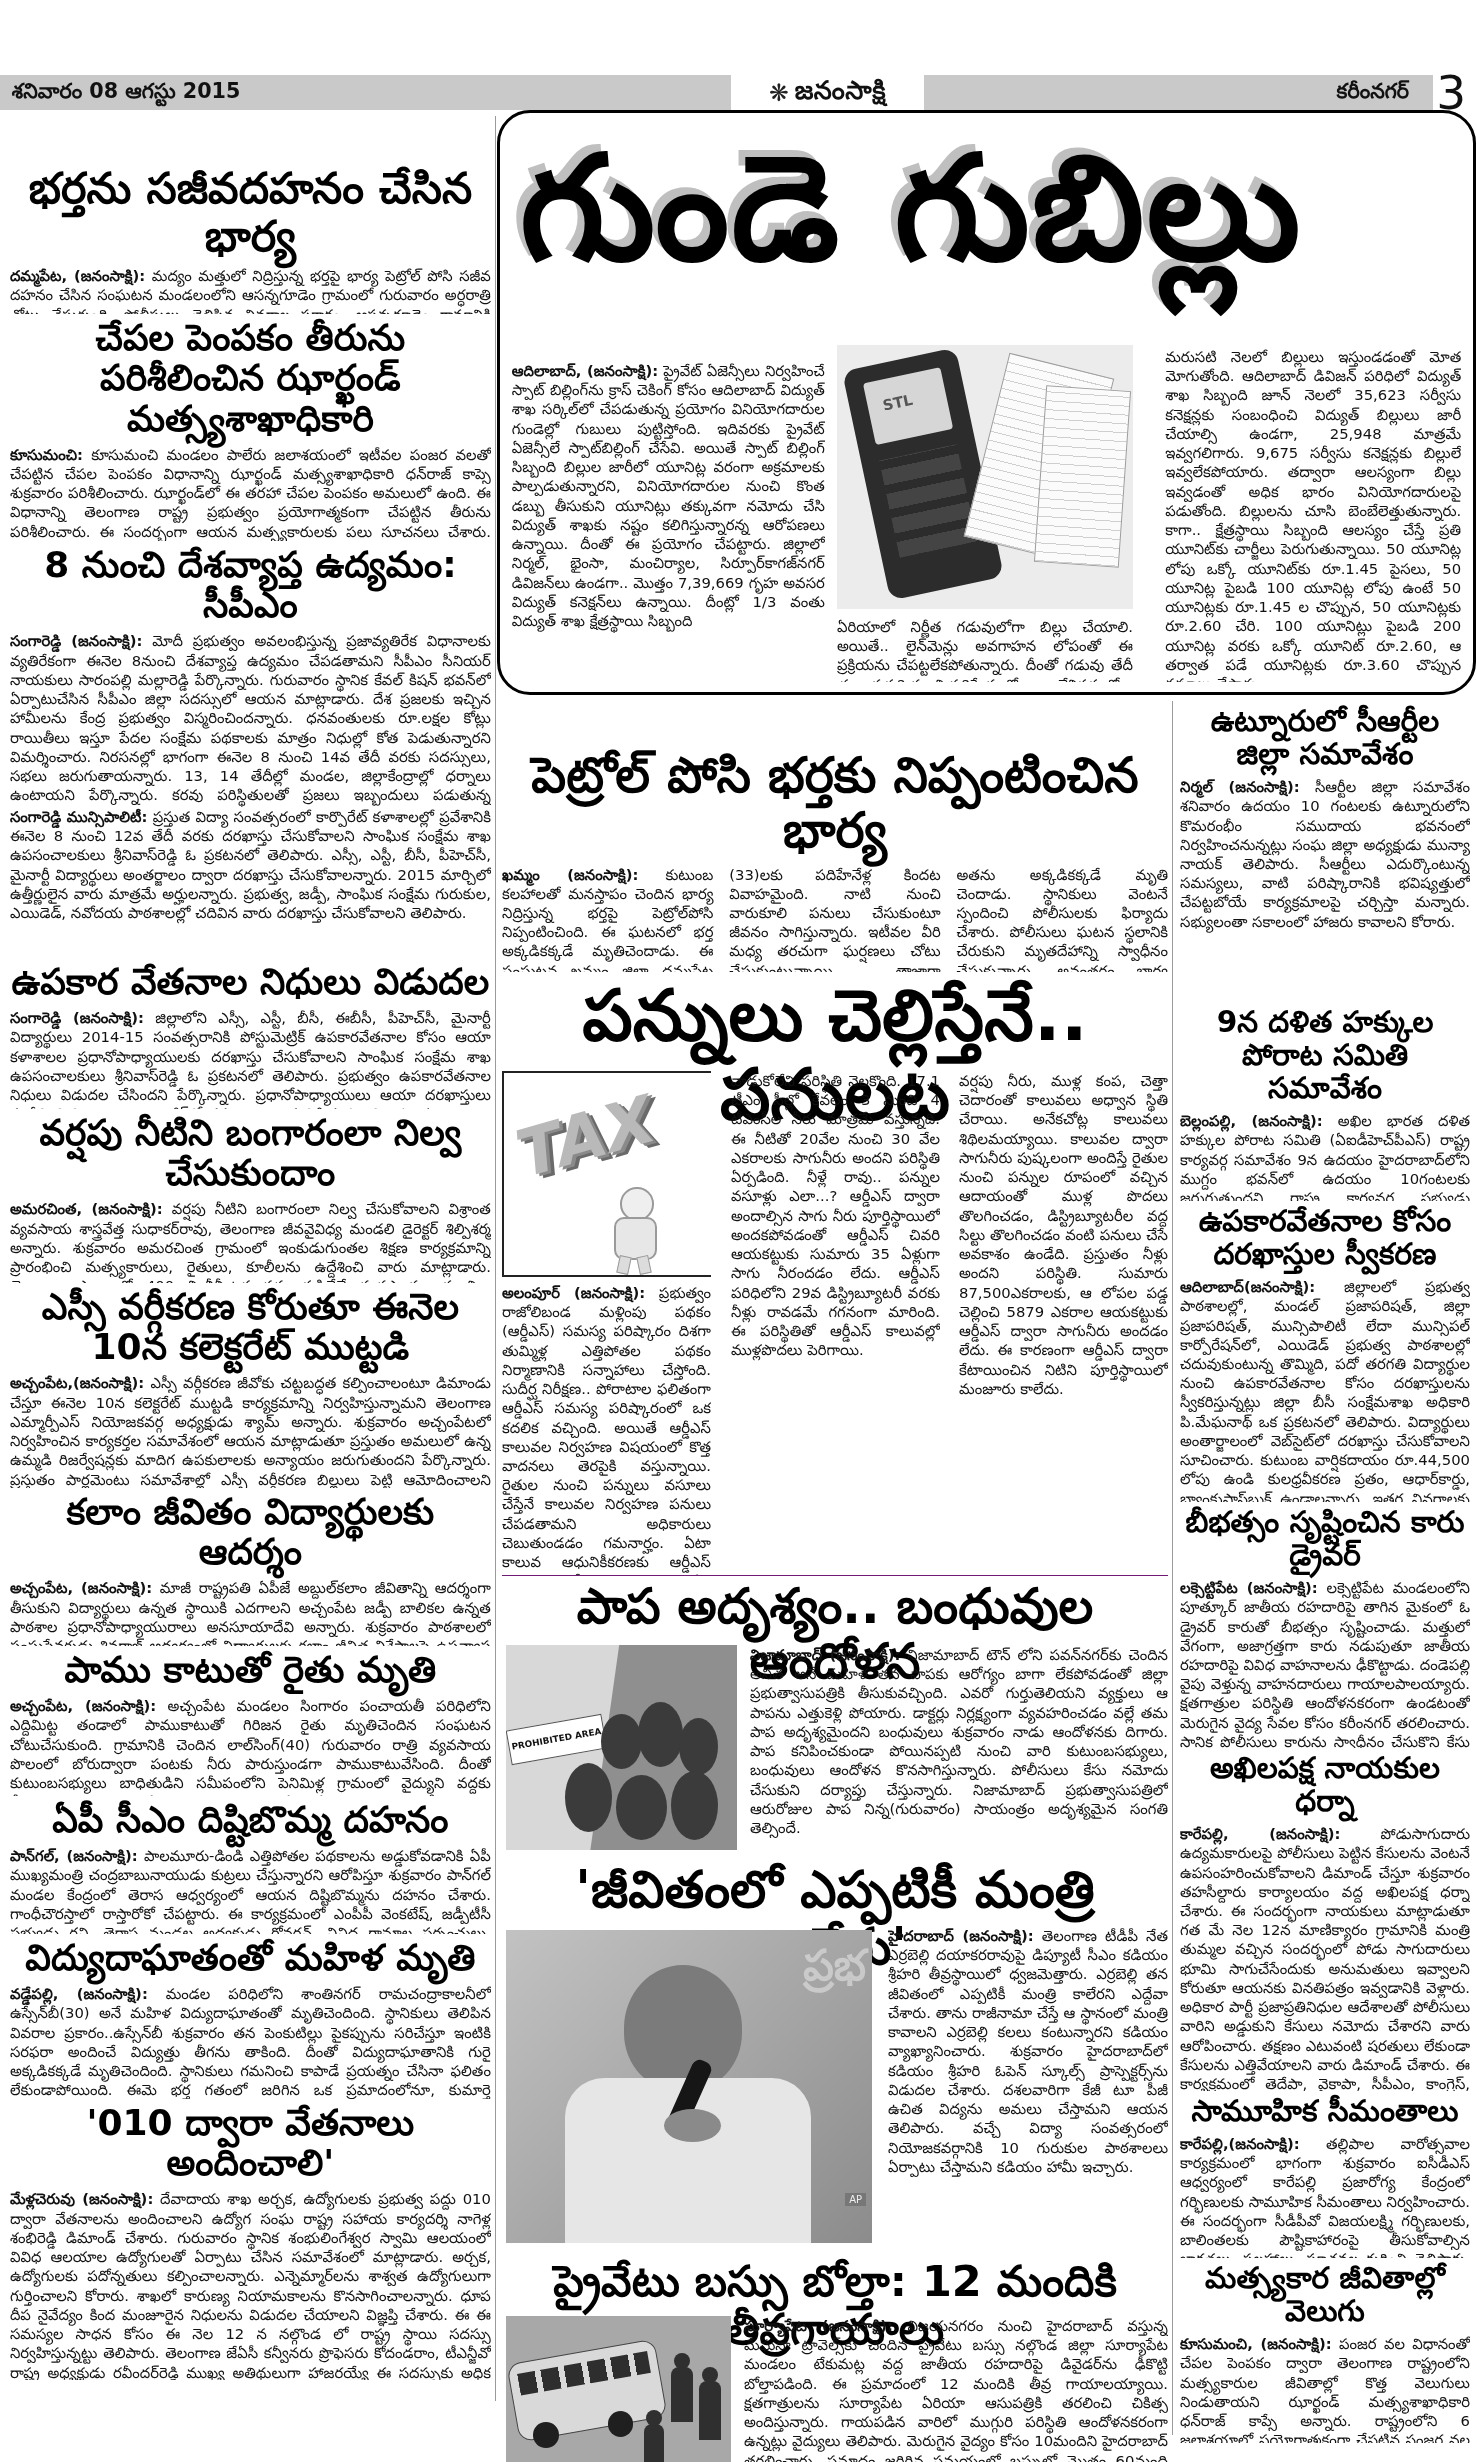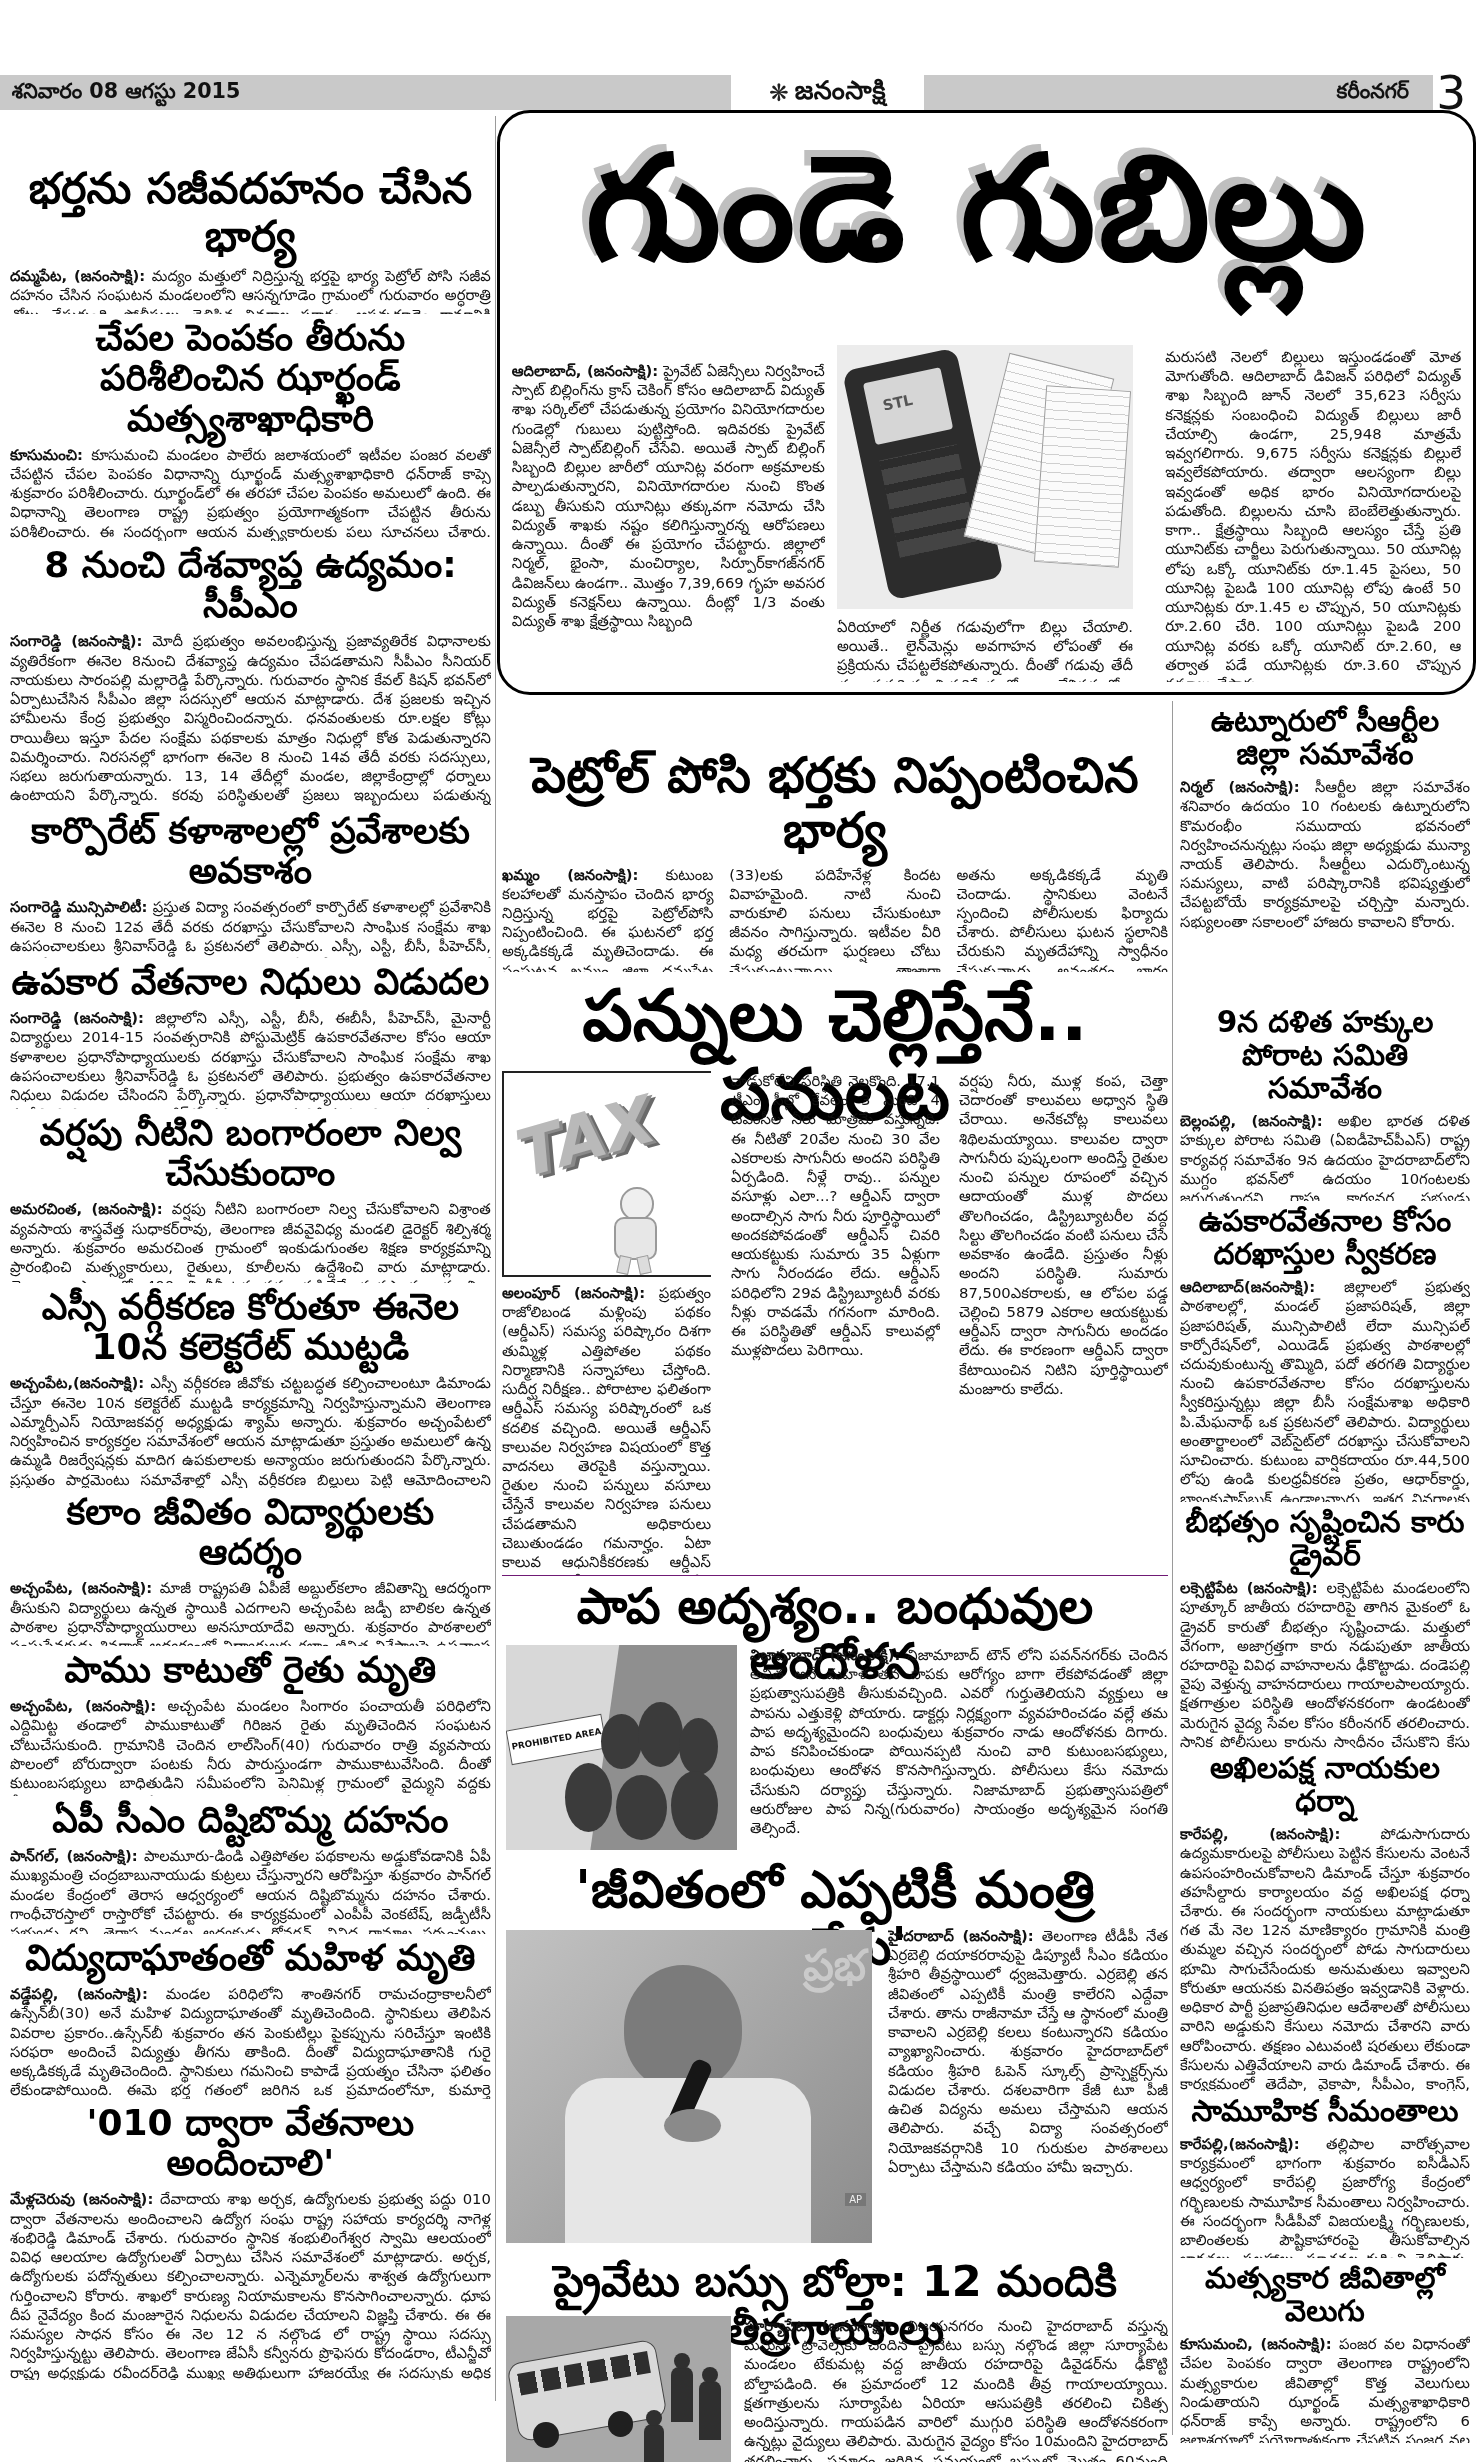--- a/index.html
+++ b/index.html
@@ -34,21 +34,21 @@
   .lcol .art:nth-of-type(6){height:174px}
   .lcol .art:nth-of-type(7){height:205px}
   .lcol .art:nth-of-type(8){height:158px}
   .lcol .art:nth-of-type(9){height:150px}
   .lcol .art:nth-of-type(10){height:138px}
   .lcol .art:nth-of-type(11){height:165px}
   .lcol .art:nth-of-type(12){height:281px}
   
   .leadbox{position:absolute;left:497px;top:110px;width:973px;height:579px;
            border:3px solid #000;border-radius:33px;background:#fff;}
-  .leadhead{position:absolute;left:19.7px;right:39px;top:3.9px;text-align:center;
+  .leadhead{position:absolute;left:19.7px;right:39px;top:3.9px;text-align:left;
             font-size:146px;font-weight:900;letter-spacing:2px;line-height:1.25;
             color:#000;text-shadow:-6.9px -6.9px 0 #bfbfbf;white-space:nowrap;}
   .leadc1{position:absolute;left:11.8px;top:248px;width:313px;bottom:14px;overflow:hidden;}
   .leadc2{position:absolute;left:337px;top:504px;width:296px;bottom:9.9px;overflow:hidden;}
   .leadc3{position:absolute;right:11.8px;top:234px;width:296px;bottom:9.9px;overflow:hidden;}
   
   .leadphoto{position:absolute;left:337px;top:232px;width:296px;height:264px;background:#ececec;overflow:hidden;}
   .device{position:absolute;left:27.6px;top:11.8px;width:116px;height:234px;background:#2c2c2c;border-radius:13.8px;
           transform:rotate(-12deg);}
   .device .scr{position:absolute;left:17.7px;top:15.8px;width:79px;height:63px;background:#d6d6d6;border-radius:3.9px;}
@@ -172,21 +172,20 @@
     </div>
     <div class="art">
       <h2>చేపల పెంపకం తీరును పరిశీలించిన ఝార్ఖండ్ మత్స్యశాఖాధికారి</h2>
       <div class="body"><b class="dl">కూసుమంచి:</b> <span>కూసుమంచి మండలం పాలేరు జలాశయంలో ఇటీవల పంజర వలతో చేపట్టిన చేపల పెంపకం విధానాన్ని ఝార్ఖండ్ మత్స్యశాఖాధికారి ధన్‌రాజ్ కాప్సె శుక్రవారం పరిశీలించారు. ఝార్ఖండ్‌లో ఈ తరహా చేపల పెంపకం అమలులో ఉంది. ఈ విధానాన్ని తెలంగాణ రాష్ట్ర ప్రభుత్వం ప్రయోగాత్మకంగా చేపట్టిన తీరును పరిశీలించారు. ఈ సందర్భంగా ఆయన మత్స్యకారులకు పలు సూచనలు చేశారు. కార్యక్రమంలో ప్రాజెక్టు మేనేజర్ మురళికృష్ణ, సహాయ సంచాలకులు శ్రీనివాస్, మత్స్యశాఖాధికారి ఆంజనేయ శాస్త్రి తదితరులు పాల్గొన్నారు.</span></div>
     </div>
     <div class="art">
       <h2>8 నుంచి దేశవ్యాప్త ఉద్యమం: సీపీఎం</h2>
       <div class="body"><b class="dl">సంగారెడ్డి (జనంసాక్షి):</b> <span>మోదీ ప్రభుత్వం అవలంభిస్తున్న ప్రజావ్యతిరేక విధానాలకు వ్యతిరేకంగా ఈనెల 8నుంచి దేశవ్యాప్త ఉద్యమం చేపడతామని సీపీఎం సీనియర్ నాయకులు సారంపల్లి మల్లారెడ్డి పేర్కొన్నారు. గురువారం స్థానిక కేవల్ కిషన్ భవన్‌లో ఏర్పాటుచేసిన సీపీఎం జిల్లా సదస్సులో ఆయన మాట్లాడారు. దేశ ప్రజలకు ఇచ్చిన హామీలను కేంద్ర ప్రభుత్వం విస్మరించిందన్నారు. ధనవంతులకు రూ.లక్షల కోట్లు రాయితీలు ఇస్తూ పేదల సంక్షేమ పథకాలకు మాత్రం నిధుల్లో కోత పెడుతున్నారని విమర్శించారు. నిరసనల్లో భాగంగా ఈనెల 8 నుంచి 14వ తేదీ వరకు సదస్సులు, సభలు జరుగుతాయన్నారు. 13, 14 తేదీల్లో మండల, జిల్లాకేంద్రాల్లో ధర్నాలు ఉంటాయని పేర్కొన్నారు. కరవు పరిస్థితులతో ప్రజలు ఇబ్బందులు పడుతున్న తరుణంలో ఉపాధిహామీ పథకానికి నిధులు కుదించటం ఎంతవరకు సమంజసమని ప్రశ్నించారు. కేంద్రం చేస్తున్న భూసేకరణ చట్ట సవరణను రాష్ట్ర ప్రభుత్వం వ్యతిరేకించకపోవటం సరికాదన్నారు. కార్యక్రమంలో సీపీఎం రాష్ట్ర కమిటీ సభ్యులు బొంతల చంద్రారెడ్డి, జిల్లా కార్యదర్శి ఎ.మల్లేశం, నాయకులు మల్లికార్జున్, జయరాజు, రాంచందర్, మాణిక్యం, సాయిలు, ప్రవీణ్, యాదవరెడ్డి తదితరులు పాల్గొన్నారు.</span></div>
     </div>
     <div class="art">
-      <h2>కార్పొరేట్ కళాశాలల్లో ప్రవేశాలకు అవకాశం</h2>
       <div class="body"><b class="dl">సంగారెడ్డి మున్సిపాలిటీ:</b> <span>ప్రస్తుత విద్యా సంవత్సరంలో కార్పొరేట్ కళాశాలల్లో ప్రవేశానికి ఈనెల 8 నుంచి 12వ తేదీ వరకు దరఖాస్తు చేసుకోవాలని సాంఘిక సంక్షేమ శాఖ ఉపసంచాలకులు శ్రీనివాస్‌రెడ్డి ఓ ప్రకటనలో తెలిపారు. ఎస్సీ, ఎస్టీ, బీసీ, పీహెచ్‌సీ, మైనార్టీ విద్యార్థులు అంతర్జాలం ద్వారా దరఖాస్తు చేసుకోవాలన్నారు. 2015 మార్చిలో ఉత్తీర్ణులైన వారు మాత్రమే అర్హులన్నారు. ప్రభుత్వ, జడ్పీ, సాంఘిక సంక్షేమ గురుకుల, ఎయిడెడ్, నవోదయ పాఠశాలల్లో చదివిన వారు దరఖాస్తు చేసుకోవాలని తెలిపారు.</span></div>
     </div>
     <div class="art">
       <h2>ఉపకార వేతనాల నిధులు విడుదల</h2>
       <div class="body"><b class="dl">సంగారెడ్డి (జనంసాక్షి):</b> <span>జిల్లాలోని ఎస్సీ, ఎస్టీ, బీసీ, ఈబీసీ, పీహెచ్‌సీ, మైనార్టీ విద్యార్థులు 2014-15 సంవత్సరానికి పోస్టుమెట్రిక్ ఉపకారవేతనాల కోసం ఆయా కళాశాలల ప్రధానోపాధ్యాయులకు దరఖాస్తు చేసుకోవాలని సాంఘిక సంక్షేమ శాఖ ఉపసంచాలకులు శ్రీనివాస్‌రెడ్డి ఓ ప్రకటనలో తెలిపారు. ప్రభుత్వం ఉపకారవేతనాల నిధులు విడుదల చేసిందని పేర్కొన్నారు. ప్రధానోపాధ్యాయులు ఆయా దరఖాస్తులు పరిశీలించి విద్యార్థి బయోమెట్రిక్‌తో తమ కార్యాలయానికి పంపాలని చెప్పారు.</span></div>
     </div>
     <div class="art">
       <h2>వర్షపు నీటిని బంగారంలా నిల్వ చేసుకుందాం</h2>
       <div class="body"><b class="dl">అమరచింత, (జనంసాక్షి):</b> <span>వర్షపు నీటిని బంగారంలా నిల్వ చేసుకోవాలని విశ్రాంత వ్యవసాయ శాస్త్రవేత్త సుధాకర్‌రావు, తెలంగాణ జీవవైవిధ్య మండలి డైరెక్టర్ శిల్పిశర్మ అన్నారు. శుక్రవారం అమరచింత గ్రామంలో ఇంకుడుగుంతల శిక్షణ కార్యక్రమాన్ని ప్రారంభించి మత్స్యకారులు, రైతులు, కూలీలను ఉద్దేశించి వారు మాట్లాడారు. తెలంగాణ ప్రాంతాల్లో 400 మిల్లీమీటర్ల వర్షం పడితేనే వ్యవసాయం మంచిగా ఉంటుందన్నారు. సకాలంలో అవసరమైన మేరకు వర్షాలు పడకపోవటంతో ఇప్పటి నుంచయినా వర్షపు నీటిని బంగారంలా నిల్వ చేసుకోవాలన్నారు. ఈ కార్యక్రమంలో జీవవైవిధ్య మండలి గ్రామ చెయిర్మన్ వెంకటేశ్వరరెడ్డి, కార్యదర్శి గోపాల్, సత్యనారాయణ పాల్గొన్నారు.</span></div>
     </div>

